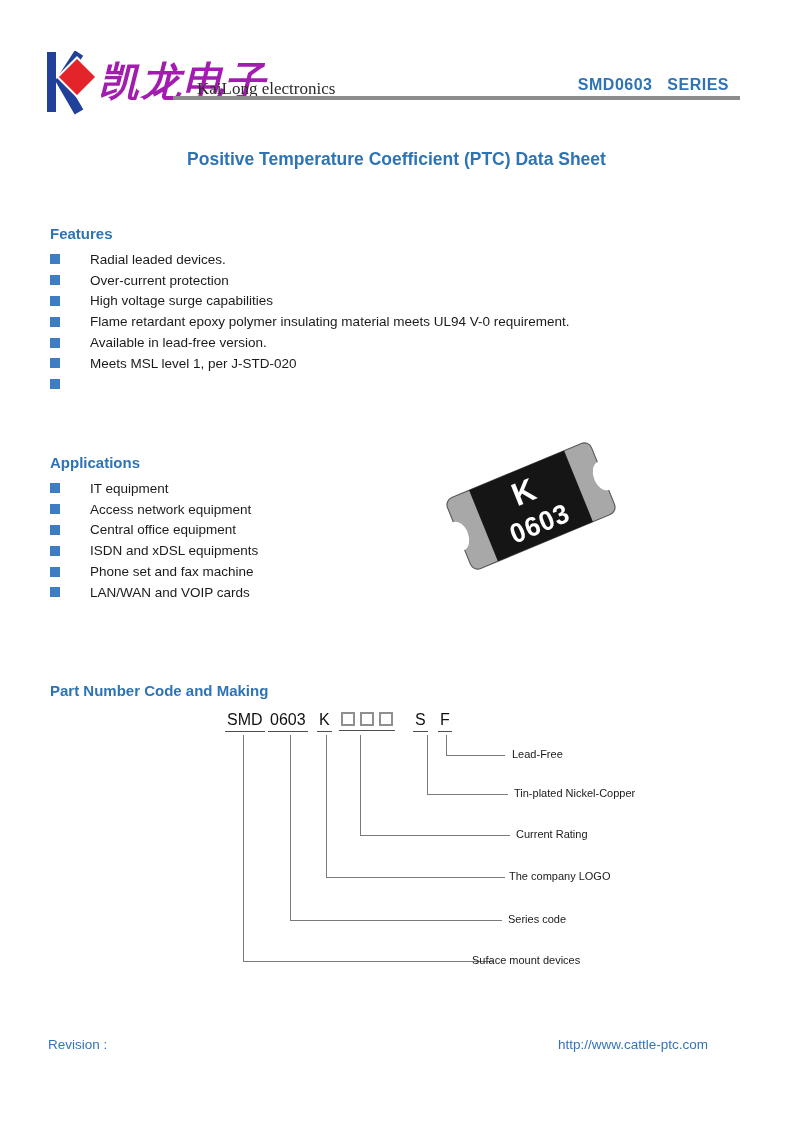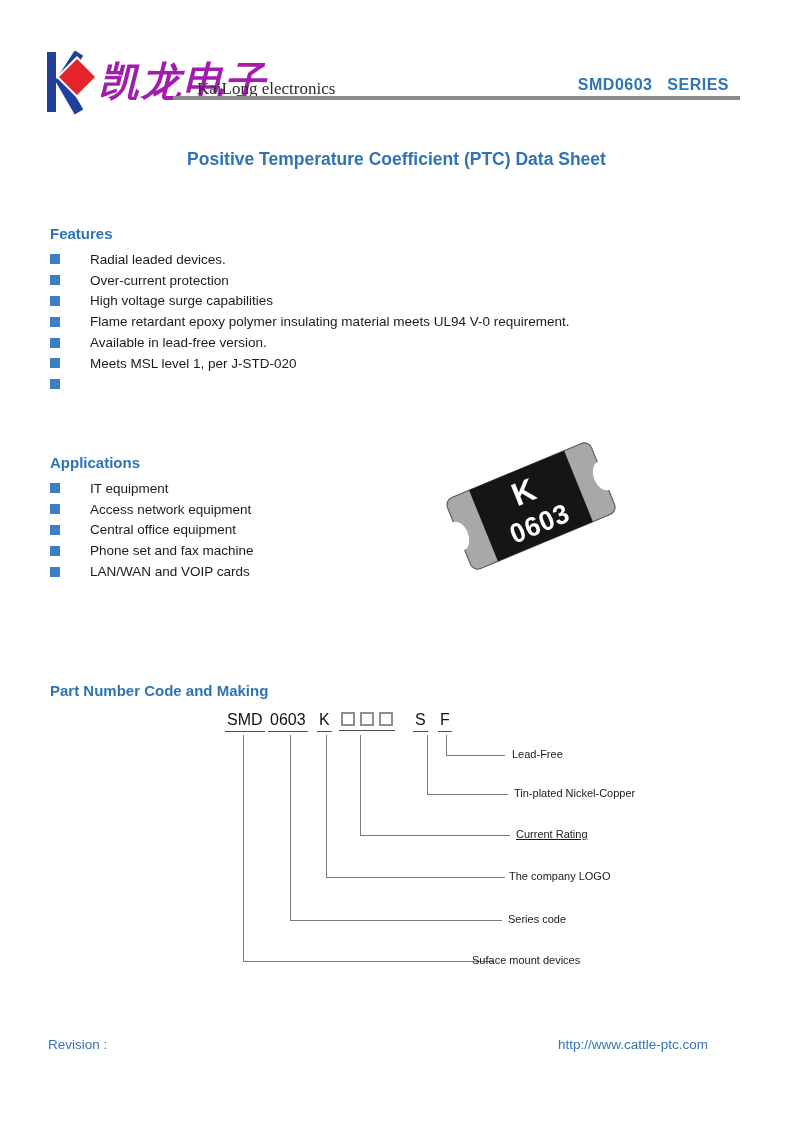--- a/index.html
+++ b/index.html
@@ -114,20 +114,24 @@
     <div class="bullet-item">
       <span class="bullet-square"></span>
       <span class="bullet-text">Access network equipment</span>
     </div>
     <div class="bullet-item">
       <span class="bullet-square"></span>
       <span class="bullet-text">Central office equipment</span>
     </div>
     <div class="bullet-item">
       <span class="bullet-square"></span>
+      <span class="bullet-text">ISDN and xDSL equipments</span>
+    </div>
+    <div class="bullet-item">
+      <span class="bullet-square"></span>
       <span class="bullet-text">Phone set and fax machine</span>
     </div>
     <div class="bullet-item">
       <span class="bullet-square"></span>
       <span class="bullet-text">LAN/WAN and VOIP cards</span>
     </div>
   </div>
 
   <svg class="chip-photo" width="232" height="138" viewBox="0 0 232 138">
     <g transform="matrix(0.72 -0.30 0.30 0.74 110 68)">
@@ -166,21 +170,21 @@
     <div class="hline" style="left:446px; top:755px; width:59px;"></div>
     <div class="hline" style="left:427px; top:794px; width:81px;"></div>
     <div class="hline" style="left:360px; top:835px; width:150px;"></div>
     <div class="hline" style="left:326px; top:877px; width:179px;"></div>
     <div class="hline" style="left:290px; top:920px; width:212px;"></div>
     <div class="hline" style="left:243px; top:961px; width:251px;"></div>
   </div>
 
   <div class="callout-label" style="left:512px; top:748px;">Lead-Free</div>
   <div class="callout-label" style="left:514px; top:787px;">Tin-plated Nickel-Copper</div>
-  <div class="callout-label" style="left:516px; top:828px;text-decoration:underline;">Current Rating</div>
+  <div class="callout-label" style="left:516px; top:828px;">Current Rating</div>
   <div class="callout-label" style="left:509px; top:870px;">The company LOGO</div>
   <div class="callout-label" style="left:508px; top:913px;">Series code</div>
   <div class="callout-label" style="left:472px; top:954px;">Suface mount devices</div>
 
   <div class="footer-revision">Revision :</div>
   <a class="footer-url" href="#">http://www.cattle-ptc.com</a>
 
 </div>
 
 </body></html>

